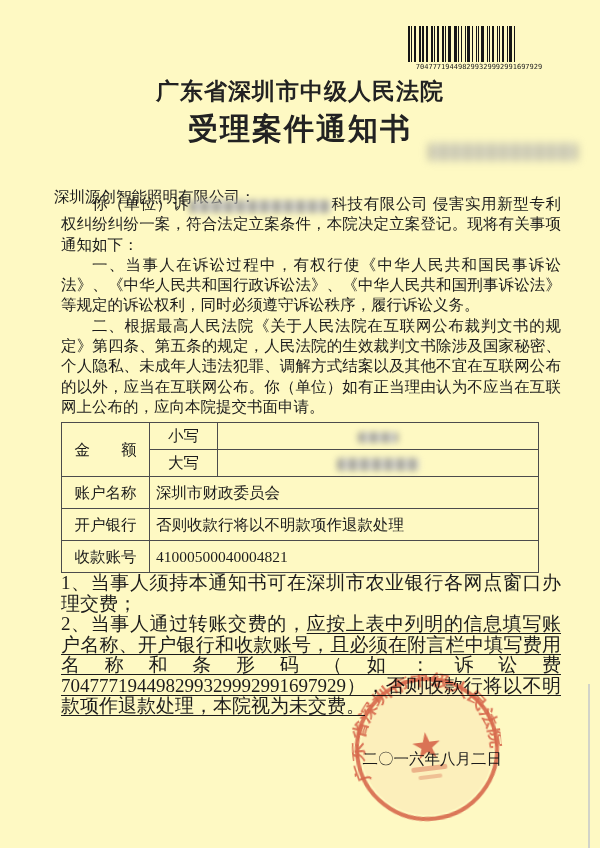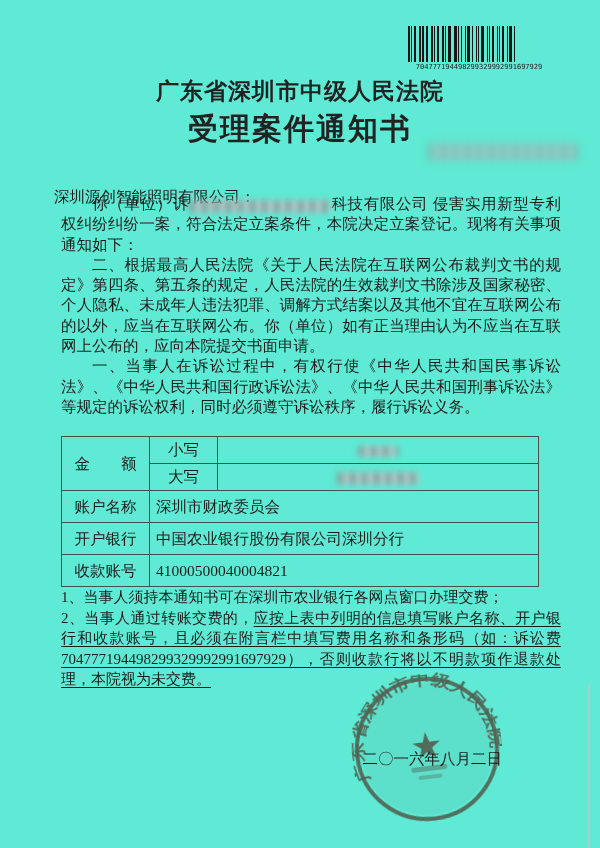--- a/index.html
+++ b/index.html
@@ -1,17 +1,17 @@
 <!DOCTYPE html>
 <html><head>
 <meta charset="utf-8">
 <style>
   html,body{margin:0;padding:0;background:#ffffff;}
   .page{
-    position:relative;width:600px;height:848px;background:#5eead4;overflow:hidden;
+    position:relative;width:600px;height:848px;background:#fef9c3;overflow:hidden;
     font-family:"Liberation Serif","DejaVu Serif",serif;color:#1c1c1c;
   }
   
   .barcode-wrap{position:absolute;left:408px;top:26px;width:142px;height:48px;text-align:center;}
   .bars{display:block;height:36px;white-space:nowrap;overflow:hidden;text-align:left;}
   .bars i{display:inline-block;height:100%;background:#161616;vertical-align:top;}
   .bars-num{display:block;font-family:"DejaVu Sans Mono",monospace;font-size:7px;letter-spacing:0;color:#222;margin-top:1px;white-space:nowrap;}
   
   .title1{position:absolute;left:0;top:76px;width:100%;text-align:center;font-size:23px;font-weight:bold;letter-spacing:1px;color:#222;}
   .title2{position:absolute;left:0;top:109px;width:100%;text-align:center;font-size:30px;font-weight:bold;letter-spacing:2px;color:#222;}
@@ -22,32 +22,32 @@
     filter:blur(3.2px);opacity:.8;
   }
   .redact-case{position:absolute;left:428px;top:143px;width:150px;height:18px;filter:blur(4.5px);opacity:.55;}
   
   .recipient{position:absolute;left:54px;top:187px;font-size:15.5px;color:#1c1c1c;}
   .content{position:absolute;left:61px;top:194px;width:500px;font-size:15.5px;line-height:20.3px;text-align:justify;color:#1c1c1c;}
   .content p{margin:0;text-indent:2em;}
   .inline-redact{width:142px;height:13px;transform:translateY(1px);}
   .ul{text-decoration:underline;text-underline-offset:3px;text-decoration-thickness:1px;}
   
-  table.fee{border-collapse:collapse;margin-top:19px;width:478px;table-layout:fixed;}
+  table.fee{border-collapse:collapse;margin-top:5px;width:478px;table-layout:fixed;}
   table.fee td{border:1px solid #4c4c4c;padding:0 6px;font-size:15.5px;color:#1c1c1c;}
   td.c1{width:75px;text-align:center;}
   td.c2{width:55px;text-align:center;}
   td.val{}
   tr.r-sm{height:27px;} tr.r-lg{height:32px;}
   .cell-center{text-align:center;}
   .amt-redact-sm{width:40px;height:11px;}
   .amt-redact-lg{width:82px;height:13px;}
   
   .notes-head{margin-top:8px;font-weight:bold;font-size:15.5px;}
-  .note{font-size:15px;line-height:20.5px;text-align:justify;}
+  .note{font-size:19px;line-height:20.5px;text-align:justify;}
   
   .date-block{position:absolute;top:747px;right:98px;text-align:center;font-size:15.5px;line-height:23px;color:#1b1b1b;}
   .seal{
     position:absolute;left:352px;top:674px;width:150px;height:150px;color:#cf4a40;
     transform:rotate(-7deg);mix-blend-mode:multiply;opacity:.82;filter:blur(.4px);
   }
   .seal svg{width:100%;height:100%;}
   .edge-line{position:absolute;left:588px;top:684px;width:2px;height:164px;background:#bfc4cc;opacity:.7;}
 </style>
 </head>
@@ -62,41 +62,41 @@
 
   <div class="title1">广东省深圳市中级人民法院</div>
   <div class="title2">受理案件通知书</div>
 
   <div class="redact redact-case"></div>
 
   <div class="recipient">深圳源创智能照明有限公司：</div>
 
   <div class="content">
     <p><span>你（单位）诉</span><span class="redact inline-redact"></span><span>科技有限公司 侵害实用新型专利权纠纷纠纷一案，符合法定立案条件，本院决定立案登记。现将有关事项通知如下：</span></p>
+    <p>一、当事人在诉讼过程中，有权行使《中华人民共和国民事诉讼法》、《中华人民共和国行政诉讼法》、《中华人民共和国刑事诉讼法》等规定的诉讼权利，同时必须遵守诉讼秩序，履行诉讼义务。</p>
     <p>二、根据最高人民法院《关于人民法院在互联网公布裁判文书的规定》第四条、第五条的规定，人民法院的生效裁判文书除涉及国家秘密、个人隐私、未成年人违法犯罪、调解方式结案以及其他不宜在互联网公布的以外，应当在互联网公布。你（单位）如有正当理由认为不应当在互联网上公布的，应向本院提交书面申请。</p>
-    <p>一、当事人在诉讼过程中，有权行使《中华人民共和国民事诉讼法》、《中华人民共和国行政诉讼法》、《中华人民共和国刑事诉讼法》等规定的诉讼权利，同时必须遵守诉讼秩序，履行诉讼义务。</p>
 
     <table class="fee">
       <tbody>
           <tr class="r-sm">
         <td class="c1" rowspan="2">金　　额</td>
         <td class="c2">小写</td>
         <td class="val cell-center"><span class="redact amt-redact-sm"></span></td>
       </tr>
       <tr class="r-sm">
         <td class="c2">大写</td>
         <td class="val cell-center"><span class="redact amt-redact-lg"></span></td>
       </tr>
       <tr class="r-lg">
         <td class="c1">账户名称</td>
         <td class="val" colspan="2">深圳市财政委员会</td>
       </tr>
       <tr class="r-lg">
         <td class="c1">开户银行</td>
-        <td class="val" colspan="2">中国农业银行股份有限公司深圳分行</td>
+        <td class="val" colspan="2">否则收款行将以不明款项作退款处理</td>
       </tr>
       <tr class="r-lg">
         <td class="c1">收款账号</td>
         <td class="val" colspan="2">41000500040004821</td>
       </tr>
     </tbody>
       </table>
 
     <div class="note">1、当事人须持本通知书可在深圳市农业银行各网点窗口办理交费；</div>
     <div class="note"><span>2、当事人通过转账交费的，</span><span class="ul">应按上表中列明的信息填写账户名称、开户银行和收款账号，且必须在附言栏中填写费用名称和条形码（如：诉讼费704777194498299329992991697929），否则收款行将以不明款项作退款处理，本院视为未交费。</span></div>

